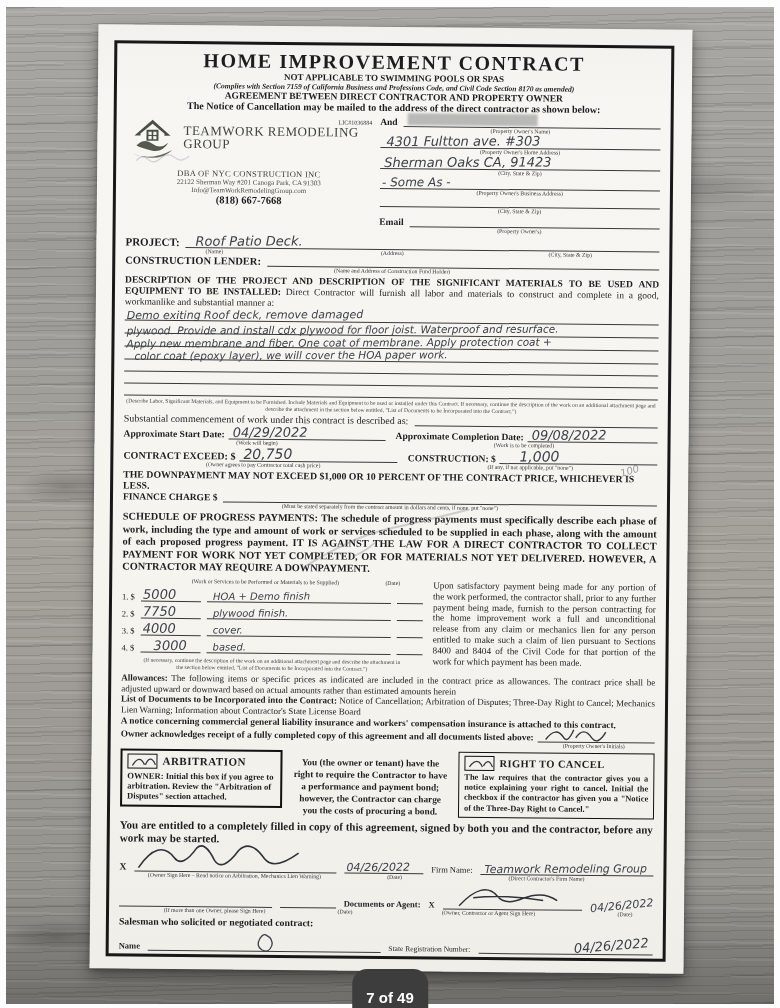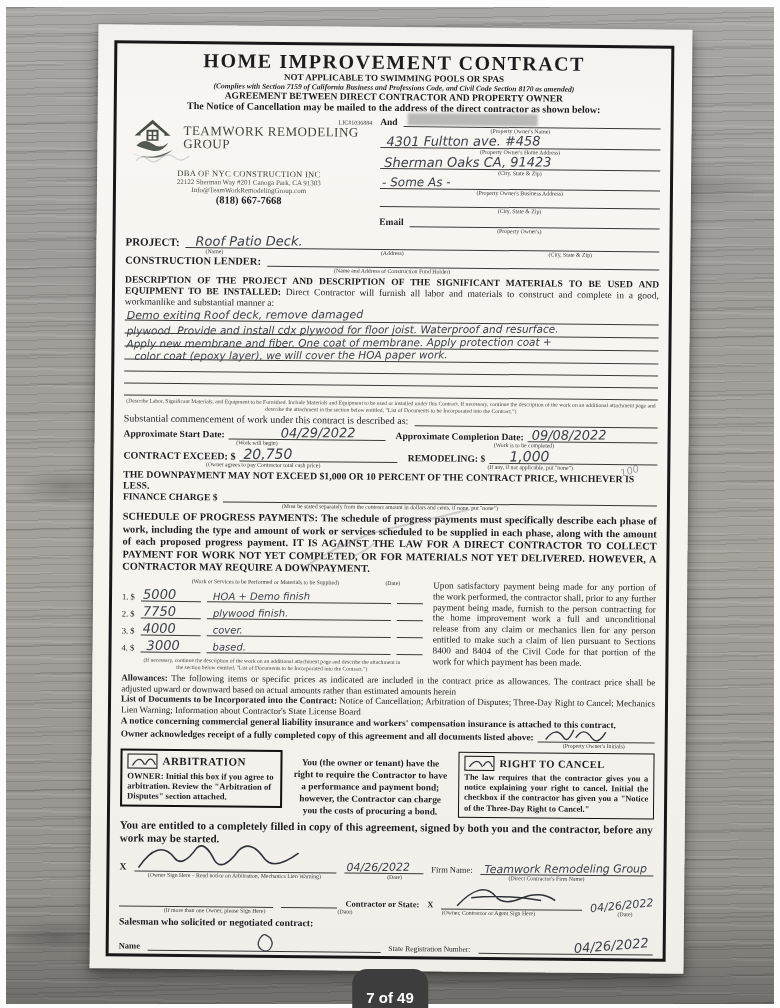--- a/index.html
+++ b/index.html
@@ -85,21 +85,21 @@
 
         <div style="width:54%;padding-left:8px;">
           <div class="row" style="gap:6px;">
             <span class="b s9">And</span>
             <span class="wl">
                 <span class="redact" style="position:absolute;left:4px;bottom:1px;width:130px;height:12px;"></span>
               </span>
           </div>
           <div class="sub">(Property Owner's Name)</div>
           <div class="wl" style="height:14px;">
-              <span class="hw" style="position:absolute;left:6px;bottom:0;font-size:13px;">4301 Fultton ave. #458</span>
+              <span class="hw" style="position:absolute;left:6px;bottom:0;font-size:13px;">4301 Fultton ave. #303</span>
             </div>
           <div class="sub">(Property Owner's Home Address)</div>
           <div class="wl" style="height:14px;">
               <span class="hw" style="position:absolute;left:4px;bottom:0;font-size:13px;">Sherman Oaks CA, 91423</span>
             </div>
           <div class="sub">(City, State &amp; Zip)</div>
           <div class="wl" style="height:13px;">
               <span class="hw" style="position:absolute;left:2px;bottom:0;font-size:12px;text-align:center;">- Some As -</span>
             </div>
           <div class="sub">(Property Owner's Business Address)</div>
@@ -152,21 +152,21 @@
       <div class="fine" style="margin-top:2px;">(Describe Labor, Significant Materials, and Equipment to be Furnished. Include Materials and Equipment to be used or installed under this Contract. If necessary, continue the description of the work on an additional attachment page and describe the attachment in the section below entitled, "List of Documents to be Incorporated into the Contract.")</div>
 
       <div class="row" style="gap:6px;margin-top:1px;">
         <span class="s9" style="font-size:10px;">Substantial commencement of work under this contract is described as:</span>
         <span class="wl"></span>
       </div>
       <div class="row" style="gap:10px;margin-top:1px;">
         <div class="row" style="flex:1;gap:4px;">
           <span class="b s9">Approximate Start Date:</span>
           <span class="wl" style="height:14px;">
-              <span class="hw" style="position:absolute;left:4px;bottom:0;font-size:13px;margin-left:48px;">04/29/2022</span>
+              <span class="hw" style="position:absolute;left:4px;bottom:0;font-size:13px;">04/29/2022</span>
             </span>
         </div>
         <div class="row" style="flex:1;gap:4px;">
           <span class="b s9">Approximate Completion Date:</span>
           <span class="wl" style="height:14px;">
               <span class="hw" style="position:absolute;left:4px;bottom:0;font-size:13px;">09/08/2022</span>
             </span>
         </div>
       </div>
       <div class="row">
@@ -174,21 +174,21 @@
         <span class="sub" style="flex:1;">(Work is to be completed)</span>
       </div>
       <div class="row" style="gap:10px;">
         <div class="row" style="flex:1.1;gap:4px;">
           <span class="b" style="font-size:10px;">CONTRACT EXCEED: $</span>
           <span class="wl" style="height:15px;">
               <span class="hw" style="position:absolute;left:4px;bottom:0;font-size:14px;">20,750</span>
             </span>
         </div>
         <div class="row" style="flex:1;gap:4px;position:relative;">
-          <span class="b s9">REMODELING: $</span>
+          <span class="b s9">CONSTRUCTION: $</span>
           <span class="wl" style="height:15px;">
               <span class="hw" style="position:absolute;left:20px;bottom:0;font-size:14px;">1,000</span>
             </span>
           <span class="hw" style="position:absolute;right:18px;top:16px;font-size:10px;opacity:.5;transform:rotate(-18deg);">100</span>
         </div>
       </div>
       <div class="row">
         <span class="sub" style="flex:1.1;">(Owner agrees to pay Contractor total cash price)</span>
         <span class="sub" style="flex:1;">(If any, if not applicable, put "none")</span>
       </div>
@@ -239,21 +239,21 @@
                 <span class="hw" style="position:absolute;left:2px;bottom:0;font-size:13px;margin-top:10px;">4000</span>
               </span>
             <span class="wl">
                 <span class="hw hw-sm" style="position:absolute;left:6px;bottom:0;">cover.</span>
               </span>
             <span class="wl" style="max-width:26px;"></span>
           </div>
           <div class="row" style="gap:6px;height:17px;">
             <span class="s8">4. $</span>
             <span class="wl" style="max-width:60px;">
-                <span class="hw" style="position:absolute;left:6px;bottom:0;font-size:13px;">3000</span>
+                <span class="hw" style="position:absolute;left:13px;bottom:0;font-size:13px;">3000</span>
               </span>
             <span class="wl">
                 <span class="hw hw-sm" style="position:absolute;left:6px;bottom:0;">based.</span>
               </span>
             <span class="wl" style="max-width:26px;"></span>
           </div>
           <div class="fine" style="margin-top:4px;padding:0 20px;">(If necessary, continue the description of the work on an additional attachment page and describe the attachment in the section below entitled, "List of Documents to be Incorporated into the Contract.")</div>
         </div>
         <div style="flex:1;" class="just s9">
           <span style="font-size:9.2px;line-height:1.18;display:block;">Upon satisfactory payment being made for any portion of the work performed, the contractor shall, prior to any further payment being made, furnish to the person contracting for the home improvement work a full and unconditional release from any claim or mechanics lien for any person entitled to make such a claim of lien pursuant to Sections 8400 and 8404 of the Civil Code for that portion of the work for which payment has been made.</span>
@@ -324,21 +324,21 @@
       </div>
       <div class="row">
         <span class="sub" style="flex:1.4;">(Owner Sign Here – Read notice on Arbitration, Mechanics Lien Warning)</span>
         <span class="sub" style="flex:.55;">(Date)</span>
         <span class="sub" style="flex:1.3;">(Direct Contractor's Firm Name)</span>
       </div>
 
       <div class="row" style="gap:8px;margin-top:14px;">
         <span class="wl" style="flex:1.1;"></span>
         <span class="wl" style="flex:.4;"></span>
-        <span class="b s8">Contractor or State:</span>
+        <span class="b s8">Documents or Agent:</span>
         <span class="b s8">X</span>
         <span class="wl" style="flex:1;height:14px;">
           <svg class="scrib" style="left:10px;bottom:-5px;width:110px;height:28px;">
               <path d="M6 20 Q30 -6 44 10 Q52 20 70 12 Q90 4 104 14 M20 12 q30 -4 70 2" stroke="#2f3238" fill="none" stroke-width="1.5"></path>
             </svg>
         </span>
         <span class="hw" style="font-size:11px;transform:rotate(-6deg);">04/26/2022</span>
       </div>
       <div class="row">
         <span class="sub" style="flex:1.1;">(If more than one Owner, please Sign Here)</span>

